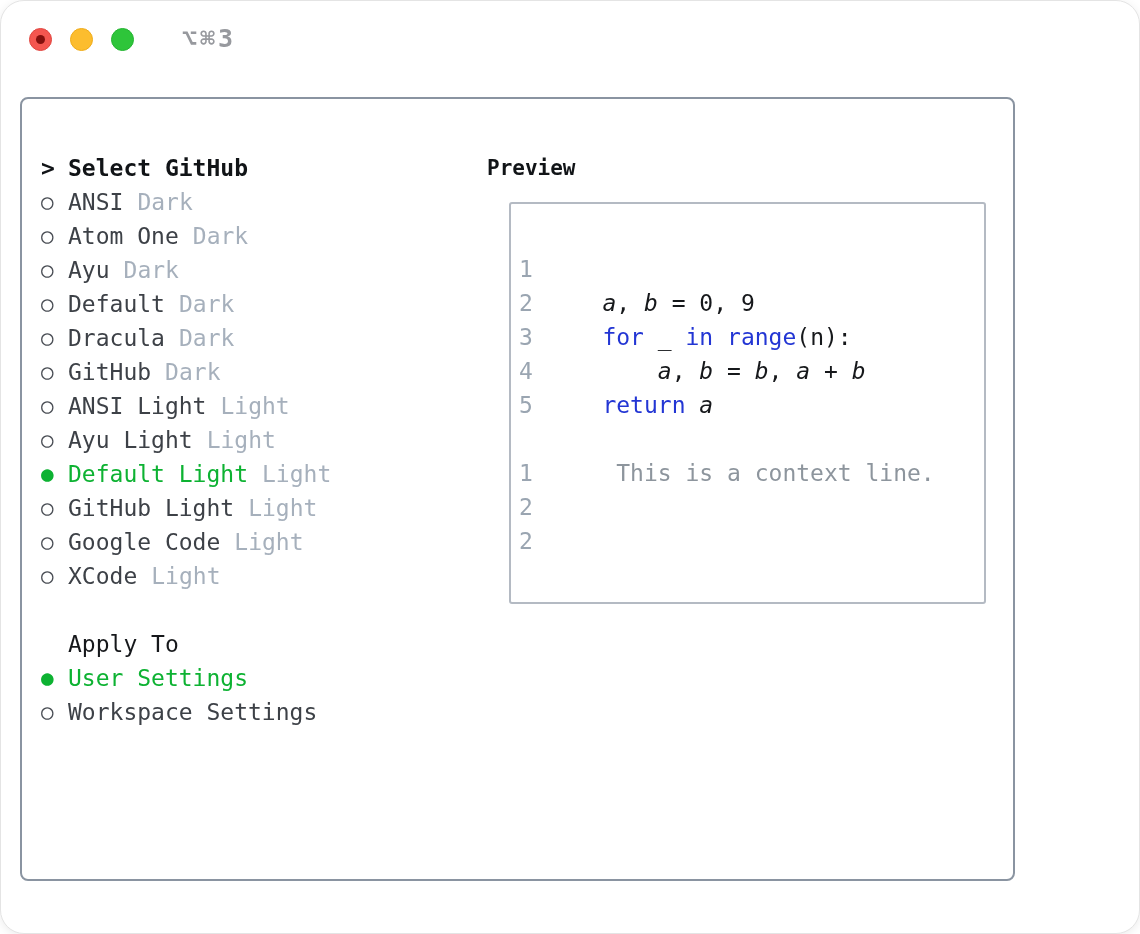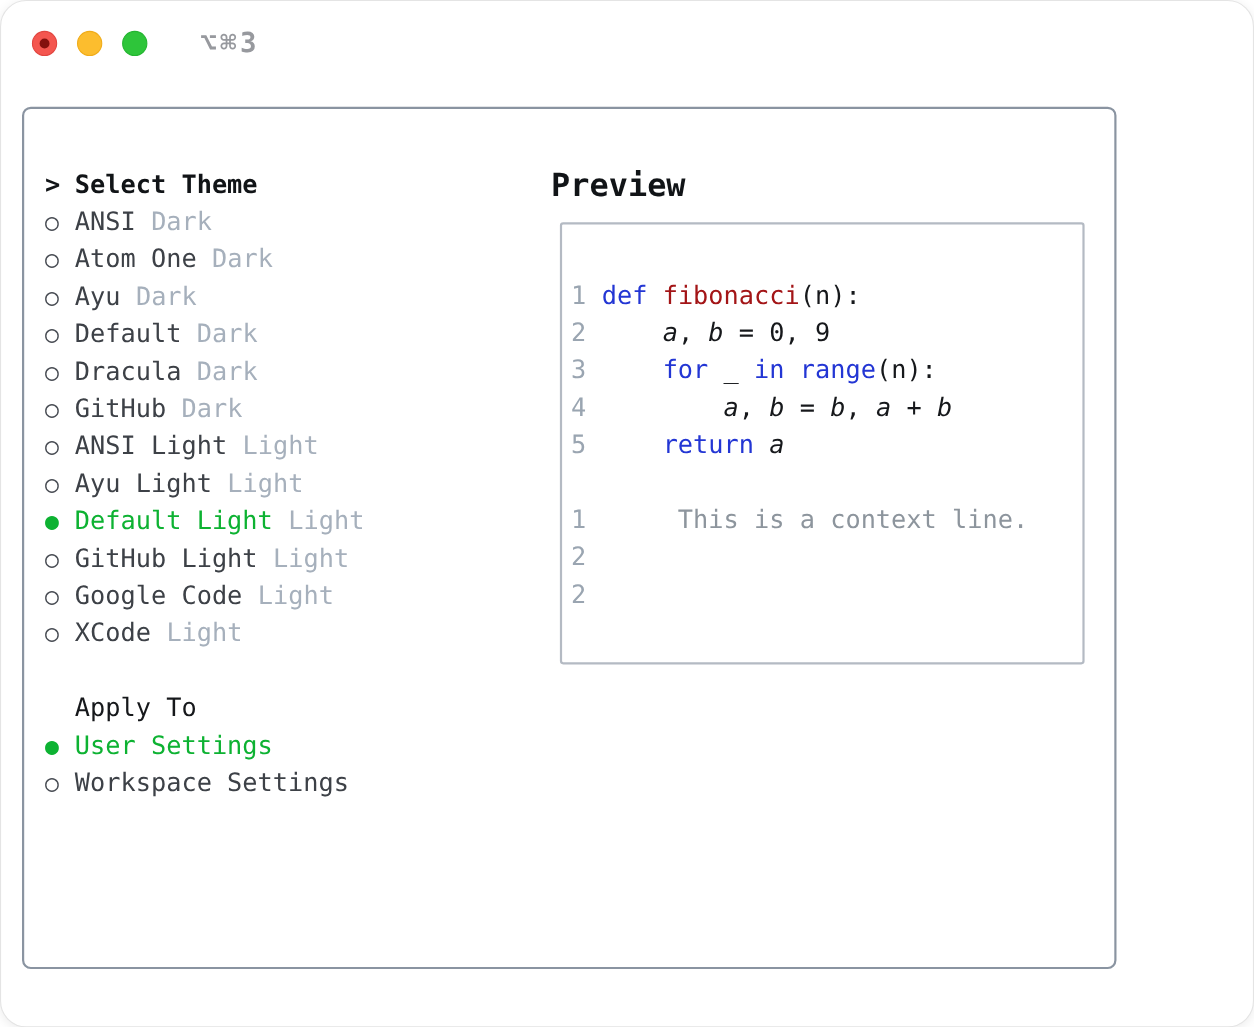--- a/index.html
+++ b/index.html
@@ -41,22 +41,22 @@
   .t-name{color:var(--dark);}
   .t-name.sel{color:var(--green);}
   .t-variant{color:var(--muted);margin-left:14px;}
   .apply-title{color:var(--black);}
   .opt-label{color:var(--dark);}
   .opt-label.sel{color:var(--green);}
   .spacer{height:34px;}
   .hint{color:var(--muted);width:434px;line-height:34px;}
   
   .preview-title{
-    position:absolute;left:479px;top:52px;height:34px;line-height:34px;
-    font-size:29px;font-weight:700;color:#111417;
+    position:absolute;left:465px;top:52px;height:34px;line-height:34px;
+    font-size:21px;font-weight:700;color:#111417;
   }
   .preview-box{
     position:absolute;left:487px;top:103px;width:477px;height:402px;
     border:2px solid #b4bac3;border-radius:3px;background:#ffffff;
     padding:48px 8px 0 8px;overflow:hidden;
   }
   .pline{display:flex;height:34px;line-height:34px;font-size:23px;white-space:pre;}
   .ln{flex:0 0 14px;width:14px;color:var(--lineno);margin-right:14px;}
   .tok-kw{color:var(--blue-kw);}
   .tok-fn{color:var(--red-fn);}
@@ -78,21 +78,21 @@
     <span class="tl yellow"></span>
     <span class="tl green"></span>
     <span class="shortcut">⌥⌘3</span>
   </div>
 
   <div class="panel">
 
     <div class="left-col">
       <div class="row">
         <span class="cell prompt">&gt;</span>
-        <span class="title">Select Theme</span>
+        <span class="title">Select GitHub</span>
       </div>
 
       <div id="theme-list">
           <div class="row"><span class="cell bullet">○</span><span class="t-name">ANSI</span><span class="t-variant">Dark</span></div>
           <div class="row"><span class="cell bullet">○</span><span class="t-name">Atom One</span><span class="t-variant">Dark</span></div>
           <div class="row"><span class="cell bullet">○</span><span class="t-name">Ayu</span><span class="t-variant">Dark</span></div>
           <div class="row"><span class="cell bullet">○</span><span class="t-name">Default</span><span class="t-variant">Dark</span></div>
           <div class="row"><span class="cell bullet">○</span><span class="t-name">Dracula</span><span class="t-variant">Dark</span></div>
           <div class="row"><span class="cell bullet">○</span><span class="t-name">GitHub</span><span class="t-variant">Dark</span></div>
           <div class="row"><span class="cell bullet">○</span><span class="t-name">ANSI Light</span><span class="t-variant">Light</span></div>
@@ -116,21 +116,21 @@
         </div>
 
       <div class="row spacer"></div>
 
     </div>
 
     <div class="preview-title">Preview</div>
 
     <div class="preview-box">
       <div id="preview-lines">
-          <div class="pline"><span class="ln">1</span><span><span class="tok-kw">def</span><span class="tok-pl"> </span><span class="tok-fn">fibonacci</span><span class="tok-pl">(n):</span></span></div>
+          <div class="pline"><span class="ln">1</span></div>
           <div class="pline"><span class="ln">2</span><span><span class="tok-pl">    </span><span class="tok-var">a</span><span class="tok-pl">, </span><span class="tok-var">b</span><span class="tok-pl"> = 0, 9</span></span></div>
           <div class="pline"><span class="ln">3</span><span><span class="tok-pl">    </span><span class="tok-kw">for</span><span class="tok-pl"> _ </span><span class="tok-kw">in</span><span class="tok-pl"> </span><span class="tok-kw">range</span><span class="tok-pl">(n):</span></span></div>
           <div class="pline"><span class="ln">4</span><span><span class="tok-pl">        </span><span class="tok-var">a</span><span class="tok-pl">, </span><span class="tok-var">b</span><span class="tok-pl"> = </span><span class="tok-var">b</span><span class="tok-pl">, </span><span class="tok-var">a</span><span class="tok-pl"> + </span><span class="tok-var">b</span></span></div>
           <div class="pline"><span class="ln">5</span><span><span class="tok-pl">    </span><span class="tok-kw">return</span><span class="tok-pl"> </span><span class="tok-var">a</span></span></div>
           <div class="pline"><span class="ln"></span><span></span></div>
           <div class="pline"><span class="ln">1</span><span><span class="tok-ctx">     This is a context line.</span></span></div>
           <div class="pline"><span class="ln">2</span></div>
           <div class="pline"><span class="ln">2</span></div>
         </div>
     </div>

